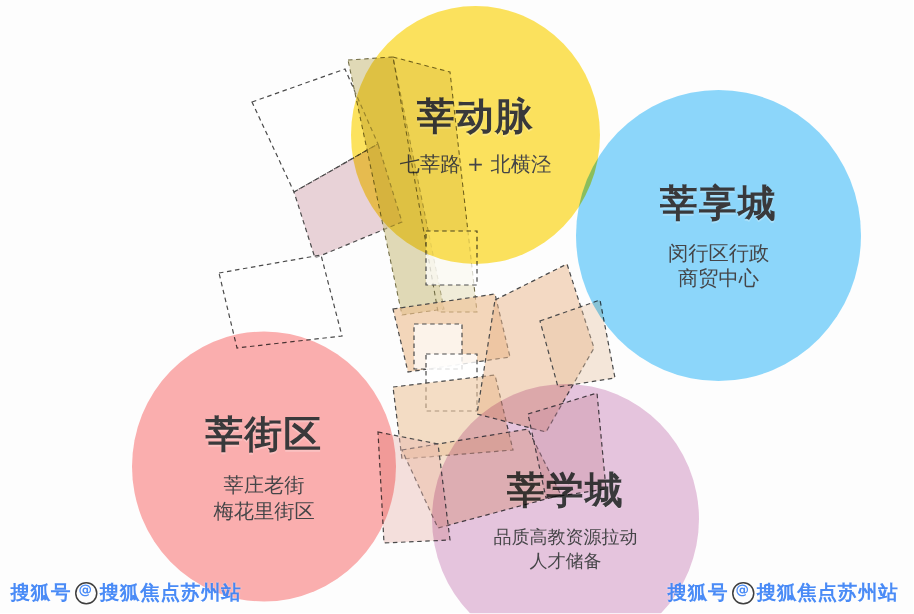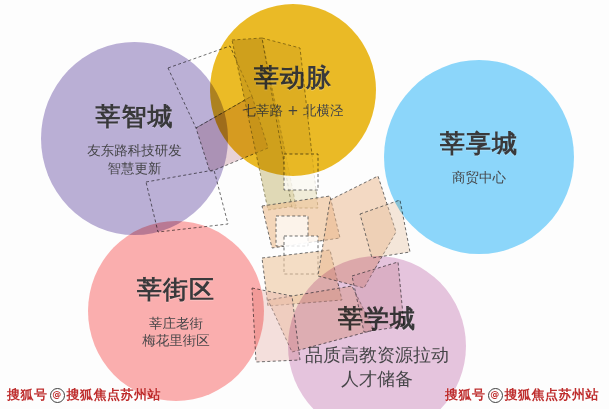--- a/index.html
+++ b/index.html
@@ -50,22 +50,22 @@
 
   
   #b-zhicheng{
     left:41px;top:42px;width:187px;height:193px;
     background:#b3a6d2;
   }
   #b-zhicheng .title{font-size:25px;margin-bottom:9px;}
   #b-zhicheng .sub{font-size:13.5px;}
 
   #b-dongmai{
-    left:210px;top:4px;width:166px;height:172px;
-    background:#eab308;
+    left:234px;top:4px;width:166px;height:172px;
+    background:#fde047;
     align-items:center;
   }
   #b-dongmai .title{font-size:25px;margin-bottom:8px;}
   #b-dongmai .sub{font-size:13.5px;}
 
   #b-xiangcheng{
     left:384px;top:60px;width:190px;height:194px;
     background:#7dd3fc;
   }
   #b-xiangcheng .title{font-size:25px;margin-bottom:9px;}
@@ -76,28 +76,28 @@
     background:#fca5a5;
   }
   #b-jiequ .title{font-size:25px;margin-bottom:9px;}
   #b-jiequ .sub{font-size:13.5px;font-family:Liberation Serif, serif;}
 
   #b-xuecheng{
     left:288px;top:256px;width:178px;height:180px;
     background:#e4bedb;
   }
   #b-xuecheng .title{font-size:25px;margin-bottom:8px;font-family:Liberation Mono, monospace;}
-  #b-xuecheng .sub{font-size:18px;}
+  #b-xuecheng .sub{font-size:12px;}
 
   
   .watermark{
     position:absolute;bottom:5px;
     z-index:5;
     font-size:13px;font-weight:bold;
-    color:#b91c1c;
+    color:#3b82f6;
     letter-spacing:.5px;
     display:flex;align-items:center;gap:1px;
     opacity:.92;
     text-shadow:0 0 1px rgba(255,255,255,.9);
     white-space:nowrap;
   }
   #wm-left{left:7px;}
   #wm-right{right:10px;}
   .wm-at{
     display:inline-block;
@@ -129,33 +129,29 @@
       <polygon points="262,258 330,250 342,300 268,306" fill="#ecc79e" fill-opacity="0.6" stroke="#4a4a4a" stroke-width="0.8" stroke-dasharray="3,2.4"></polygon>
 
       <polygon points="330,200 378,176 396,232 364,288 318,276" fill="#e9b98e" fill-opacity="0.52" stroke="#4a4a4a" stroke-width="0.8" stroke-dasharray="3,2.4"></polygon>
       <polygon points="268,300 352,286 374,330 292,352" fill="#ecc19b" fill-opacity="0.5" stroke="#4a4a4a" stroke-width="0.8" stroke-dasharray="3,2.4"></polygon>
       <polygon points="252,288 292,296 300,360 256,362" fill="#e7b5ae" fill-opacity="0.42" stroke="#4a4a4a" stroke-width="0.8" stroke-dasharray="3,2.4"></polygon>
       <polygon points="352,276 398,262 404,326 364,332" fill="#dfb7b9" fill-opacity="0.4" stroke="#4a4a4a" stroke-width="0.8" stroke-dasharray="3,2.4"></polygon>
       <polygon points="360,214 400,200 410,252 372,258" fill="#e6c3a2" fill-opacity="0.4" stroke="#4a4a4a" stroke-width="0.8" stroke-dasharray="3,2.4"></polygon>
     </g>
   </svg>
 
-  <div class="bubble" id="b-zhicheng">
-    <div class="title">莘智城</div>
-    <div class="sub">友东路科技研发</div>
-    <div class="sub">智慧更新</div>
-  </div>
 
   <div class="bubble" id="b-dongmai">
     <div class="title">莘动脉</div>
     <div class="sub">七莘路 + 北横泾</div>
   </div>
 
   <div class="bubble" id="b-xiangcheng">
     <div class="title">莘享城</div>
+    <div class="sub">闵行区行政</div>
     <div class="sub">商贸中心</div>
   </div>
 
   <div class="bubble" id="b-jiequ">
     <div class="title">莘街区</div>
     <div class="sub">莘庄老街</div>
     <div class="sub">梅花里街区</div>
   </div>
 
   <div class="bubble" id="b-xuecheng">

